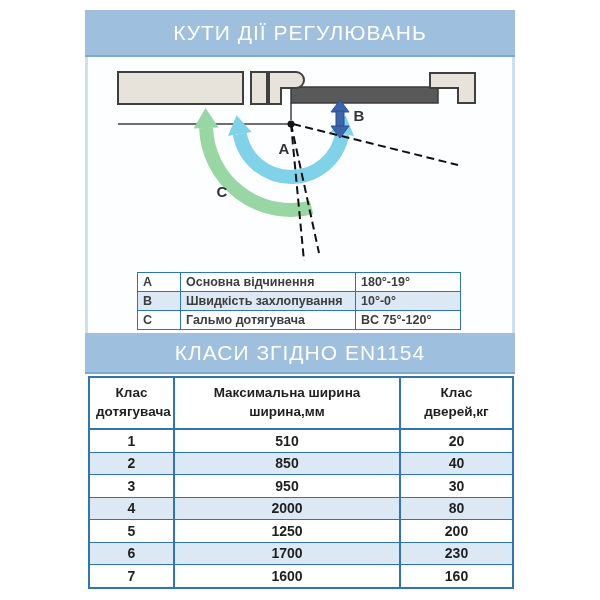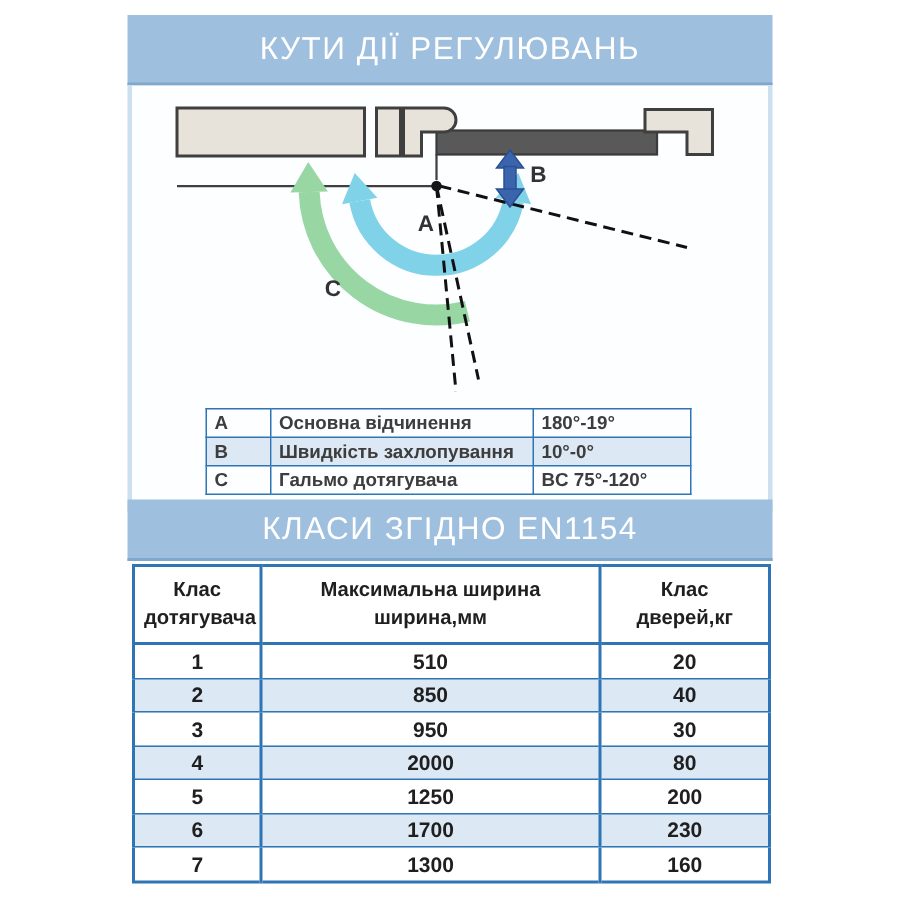--- a/index.html
+++ b/index.html
@@ -183,18 +183,18 @@
         <td>1250</td>
         <td>200</td>
       </tr>
       <tr class="shaded">
         <td>6</td>
         <td>1700</td>
         <td>230</td>
       </tr>
       <tr>
         <td>7</td>
-        <td>1300</td>
+        <td>1600</td>
         <td>160</td>
       </tr>
     </tbody>
   </table>
 </section>
 
 </body></html>

